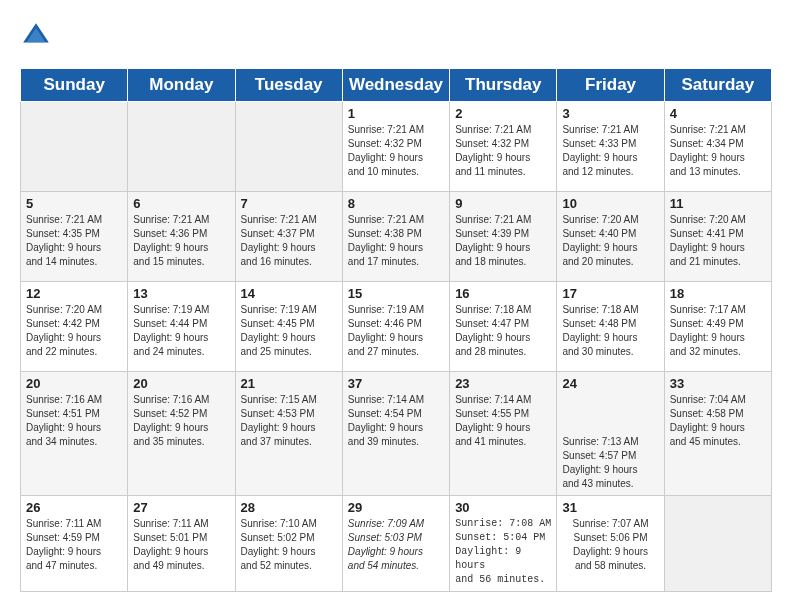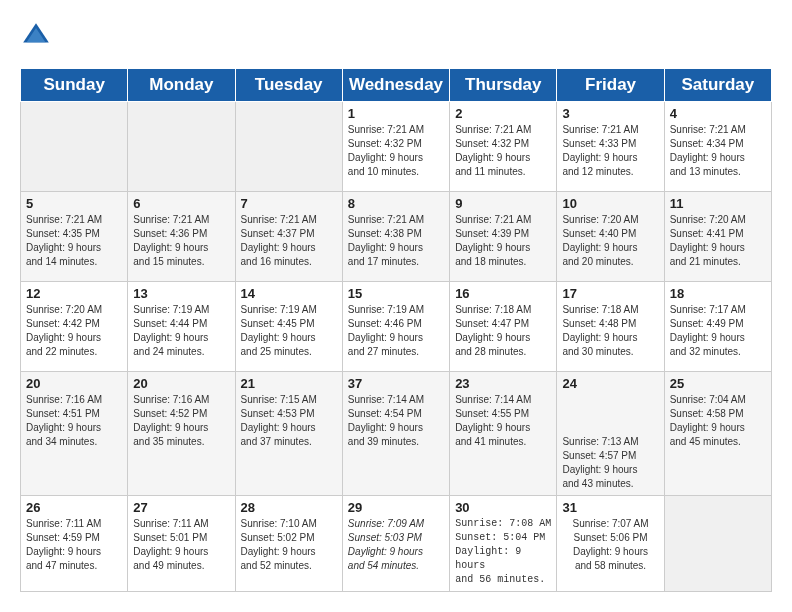--- a/index.html
+++ b/index.html
@@ -298,21 +298,21 @@
 and 41 minutes.</div>
         </td>
         <td>
           <div class="day-number">24</div>
           <div class="day-info" style="white-space: pre-line; margin-top: 44px;">Sunrise: 7:13 AM
 Sunset: 4:57 PM
 Daylight: 9 hours
 and 43 minutes.</div>
         </td>
         <td>
-          <div class="day-number">25</div>
+          <div class="day-number">33</div>
           <div class="day-info" style="white-space: pre-line;">Sunrise: 7:04 AM
 Sunset: 4:58 PM
 Daylight: 9 hours
 and 45 minutes.</div>
         </td>
       </tr>
       <tr>
         <td>
           <div class="day-number">26</div>
           <div class="day-info" style="white-space: pre-line;">Sunrise: 7:11 AM

